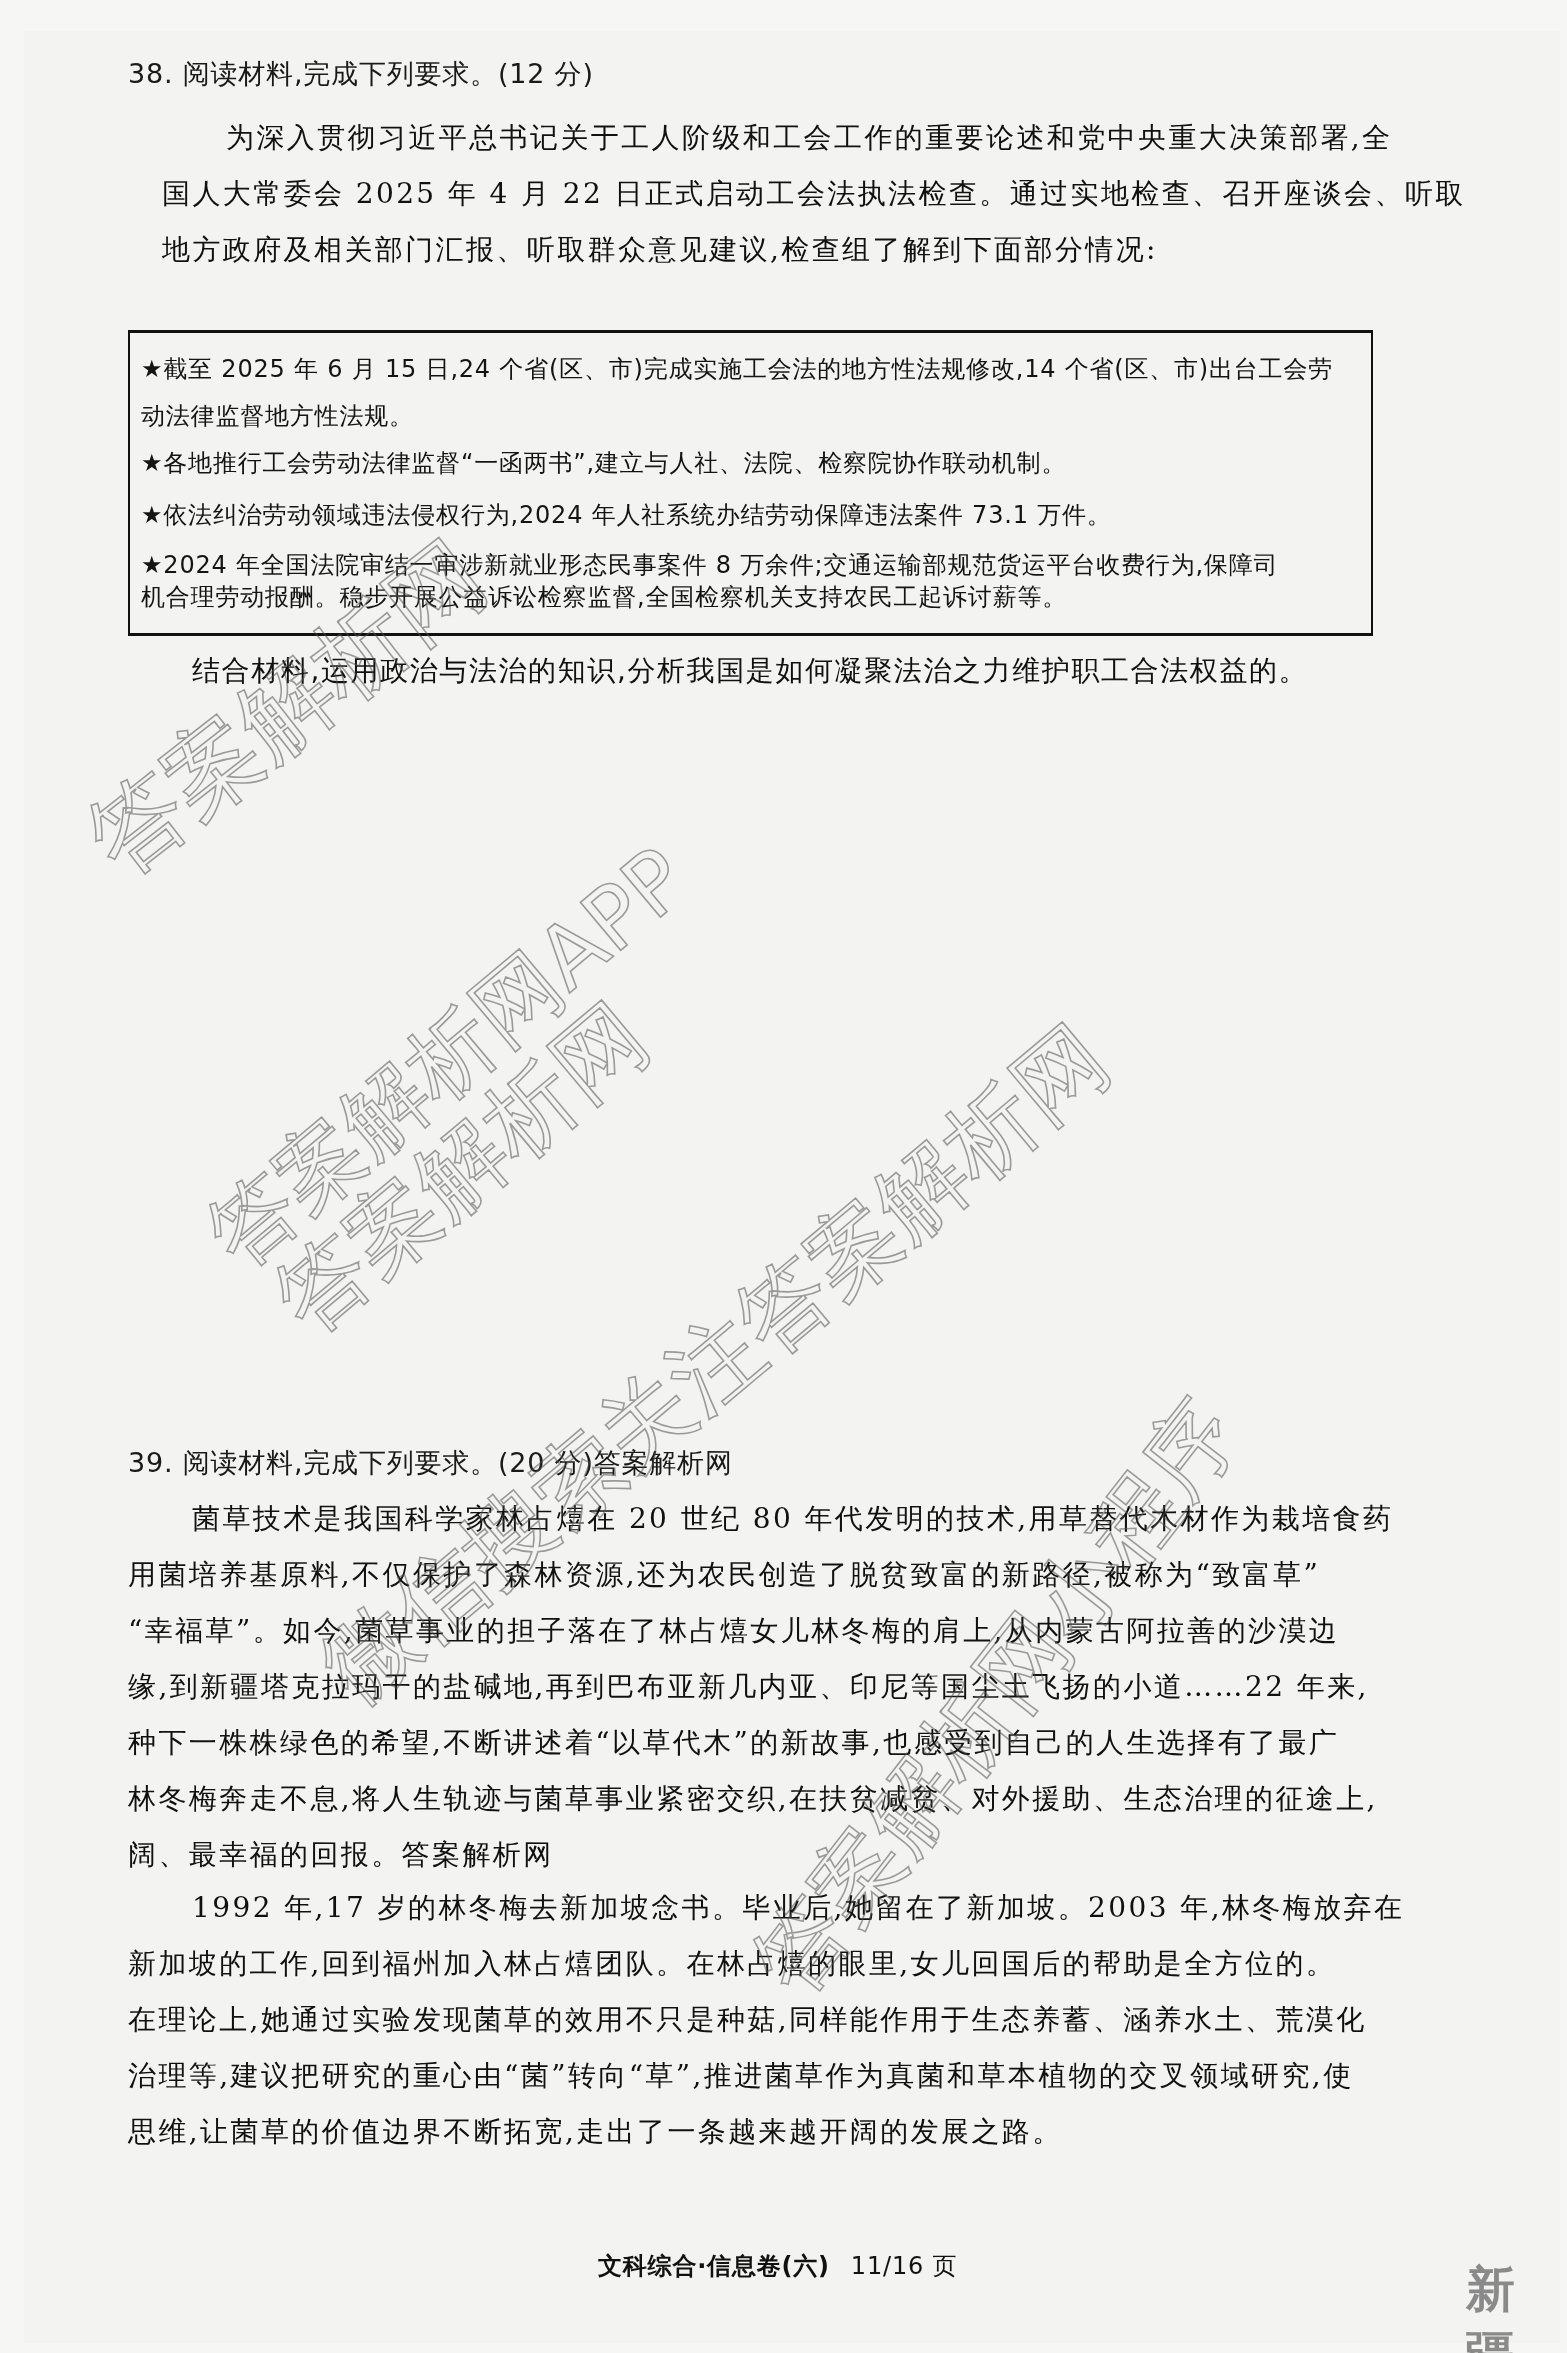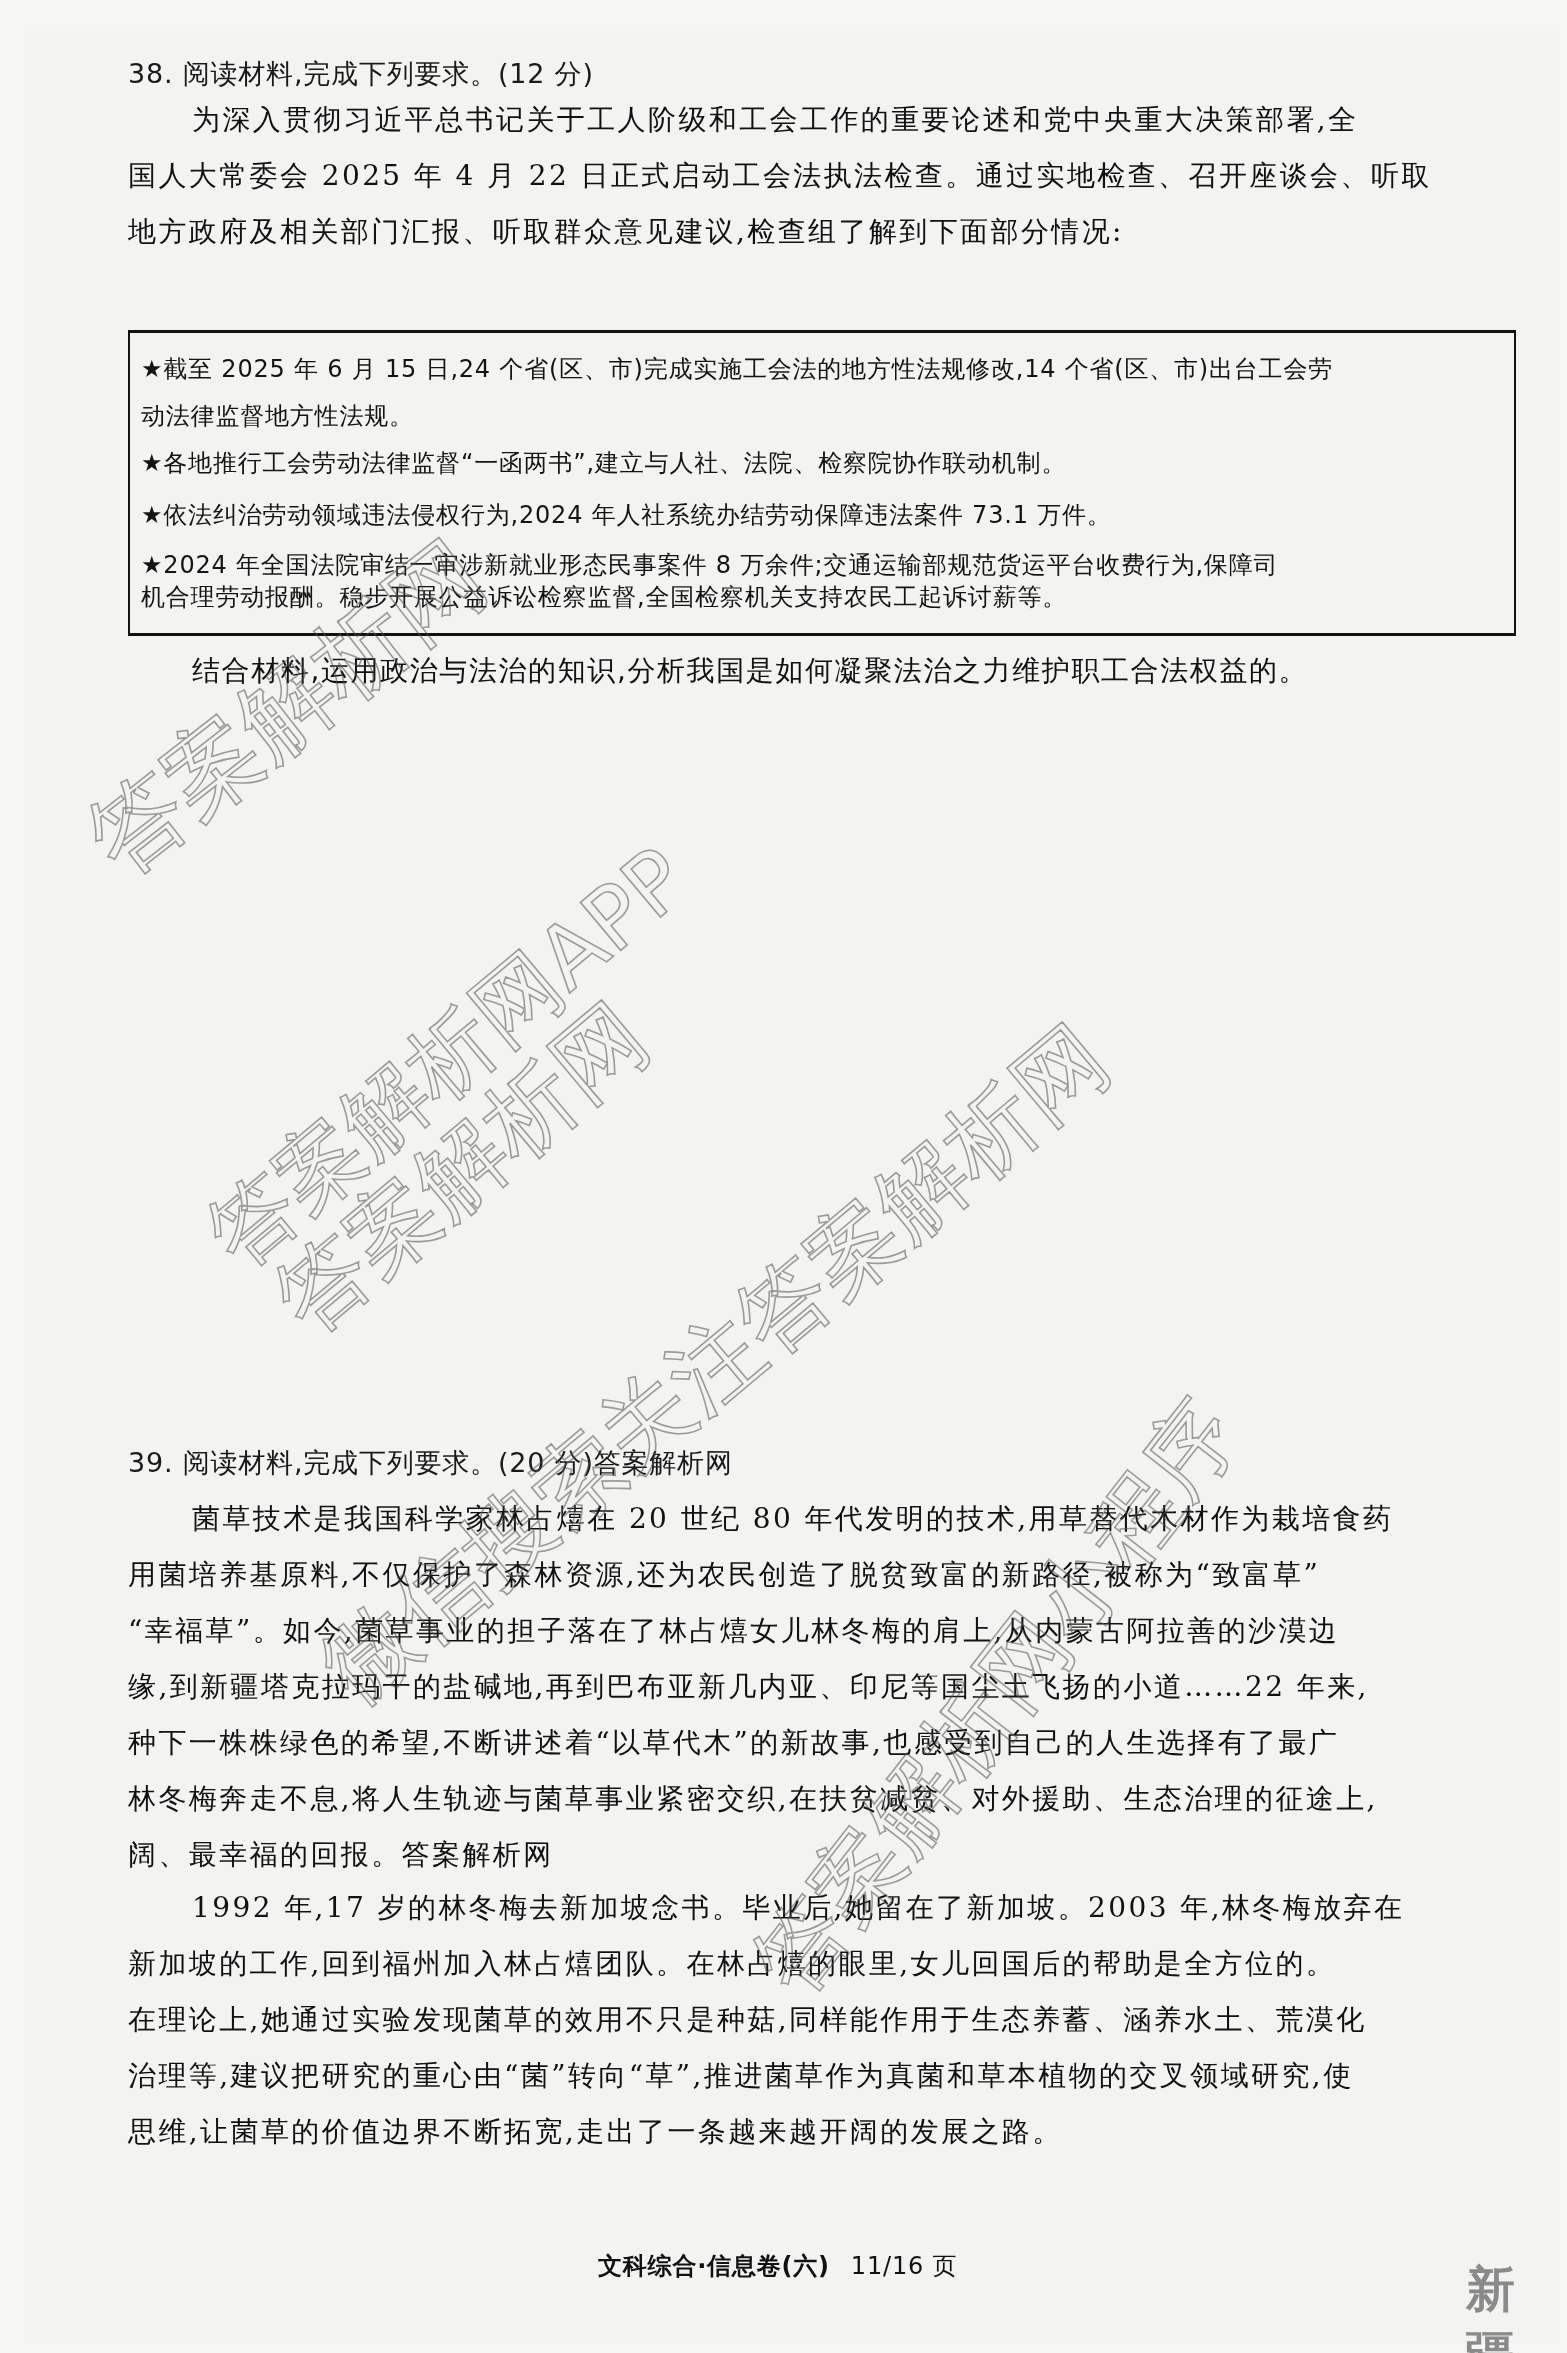--- a/index.html
+++ b/index.html
@@ -17,21 +17,21 @@
     position: absolute; left: 128px; font-size: 27px; letter-spacing: 0.8px;
     font-family: "DejaVu Sans", "Liberation Sans", sans-serif; color: #1a1a1a;
   }
   .para {
     position: absolute; left: 128px; width: 1368px; font-size: 28px;
     line-height: 56px; text-align: justify; letter-spacing: 2.4px;
   }
   .para .ln { display: block; white-space: nowrap; }
   .para .ln.indent { padding-left: 64px; }
   .box {
-    position: absolute; left: 128px; top: 330px; width: 1388px; height: 306px;
+    position: absolute; left: 128px; top: 330px; width: 1245px; height: 306px;
     border: 2.4px solid #111; border-top-width: 3.1px; border-bottom-width: 3.9px; box-sizing: border-box;
   }
   .box .bl {
     position: absolute; left: 11px; font-size: 24px; white-space: nowrap;
     font-family: "DejaVu Sans", "Liberation Sans", sans-serif; letter-spacing: 0.8px; color: #141414;
   }
   .question {
     position: absolute; left: 128px; top: 652px; font-size: 28px; letter-spacing: 1.6px;
     font-family: "DejaVu Sans", "Liberation Sans", sans-serif; padding-left: 64px;
   }
@@ -51,21 +51,21 @@
   }
   .wm.outline { color: transparent; -webkit-text-stroke: 1.6px rgba(80,80,80,0.55); }
 </style>
 </head>
 <body>
 
 <div class="page"></div>
 
 <div class="q-title" style="top:56px;text-align:right;">38. 阅读材料,完成下列要求。(12 分)</div>
 
-<div class="para" style="top:92px;">
+<div class="para" style="top:110px;margin-left:34px;">
   <span class="ln indent">为深入贯彻习近平总书记关于工人阶级和工会工作的重要论述和党中央重大决策部署,全</span>
   <span class="ln">国人大常委会 2025 年 4 月 22 日正式启动工会法执法检查。通过实地检查、召开座谈会、听取</span>
   <span class="ln">地方政府及相关部门汇报、听取群众意见建议,检查组了解到下面部分情况:</span>
 </div>
 
 <div class="box">
   <div class="bl" style="top:20.4px;">★截至 2025 年 6 月 15 日,24 个省(区、市)完成实施工会法的地方性法规修改,14 个省(区、市)出台工会劳</div>
   <div class="bl" style="top:67px;text-align:center;">动法律监督地方性法规。</div>
   <div class="bl" style="top:114px;">★各地推行工会劳动法律监督“一函两书”,建立与人社、法院、检察院协作联动机制。</div>
   <div class="bl" style="top:166px;">★依法纠治劳动领域违法侵权行为,2024 年人社系统办结劳动保障违法案件 73.1 万件。</div>

